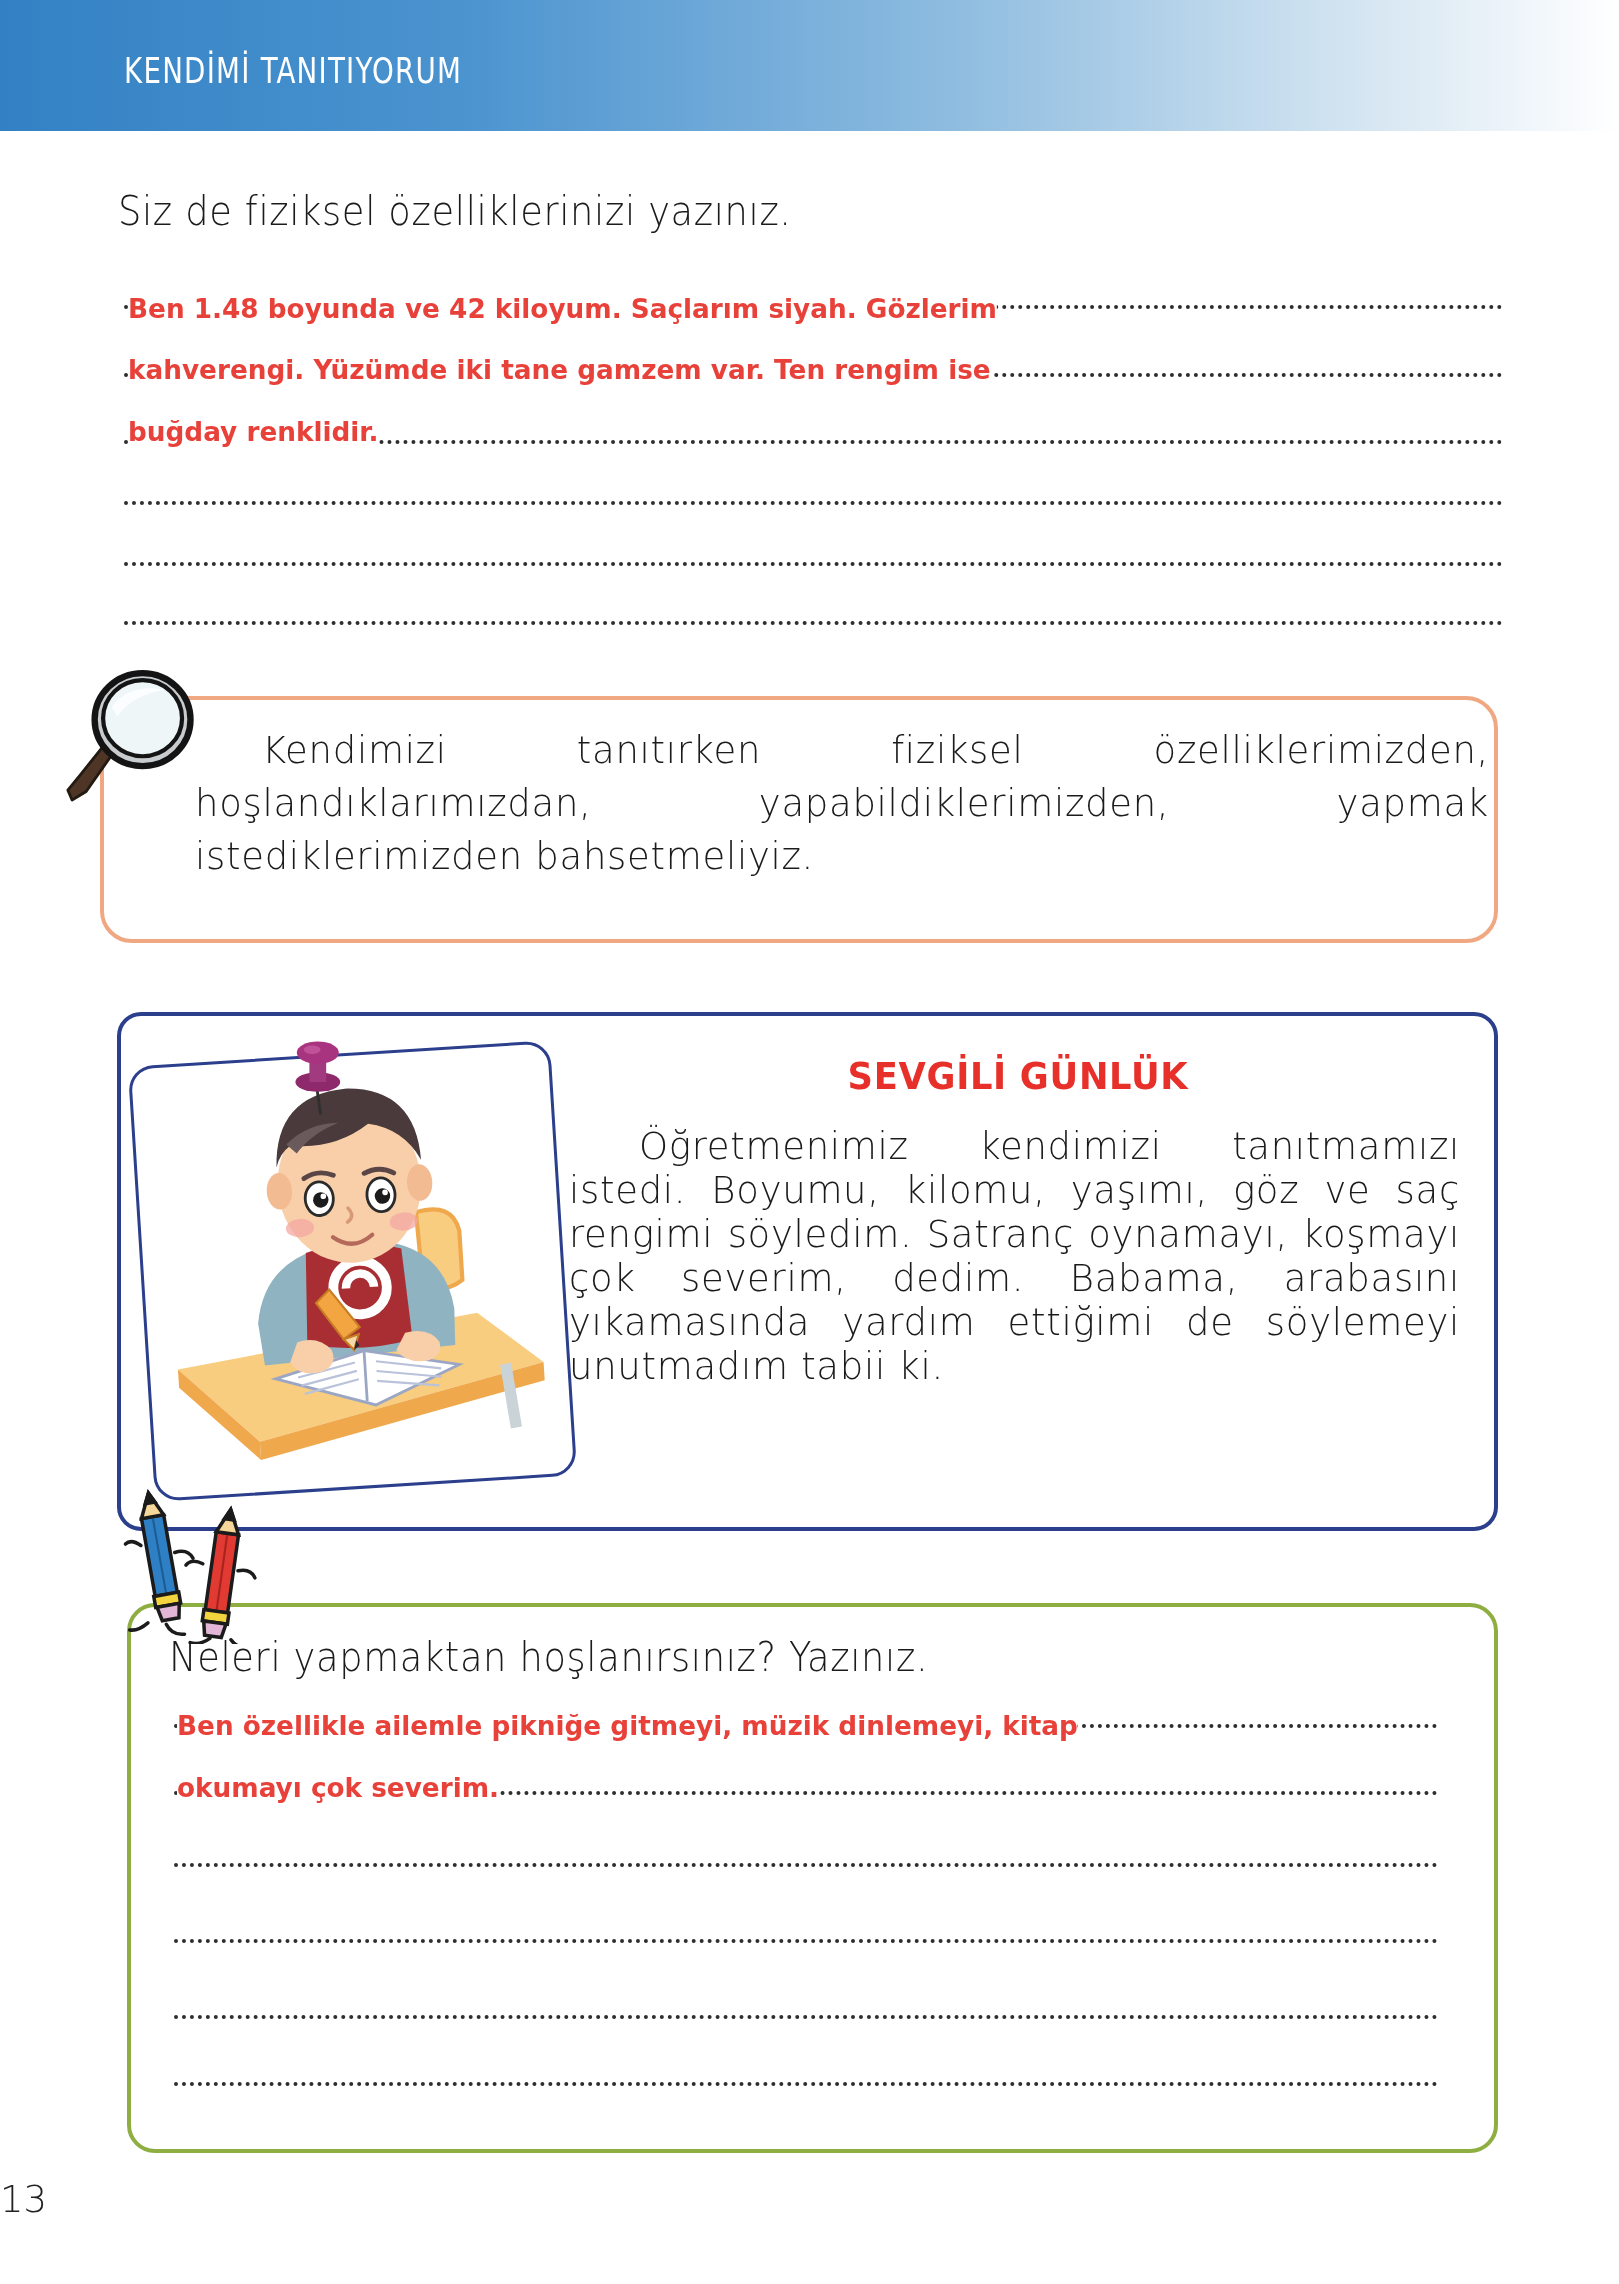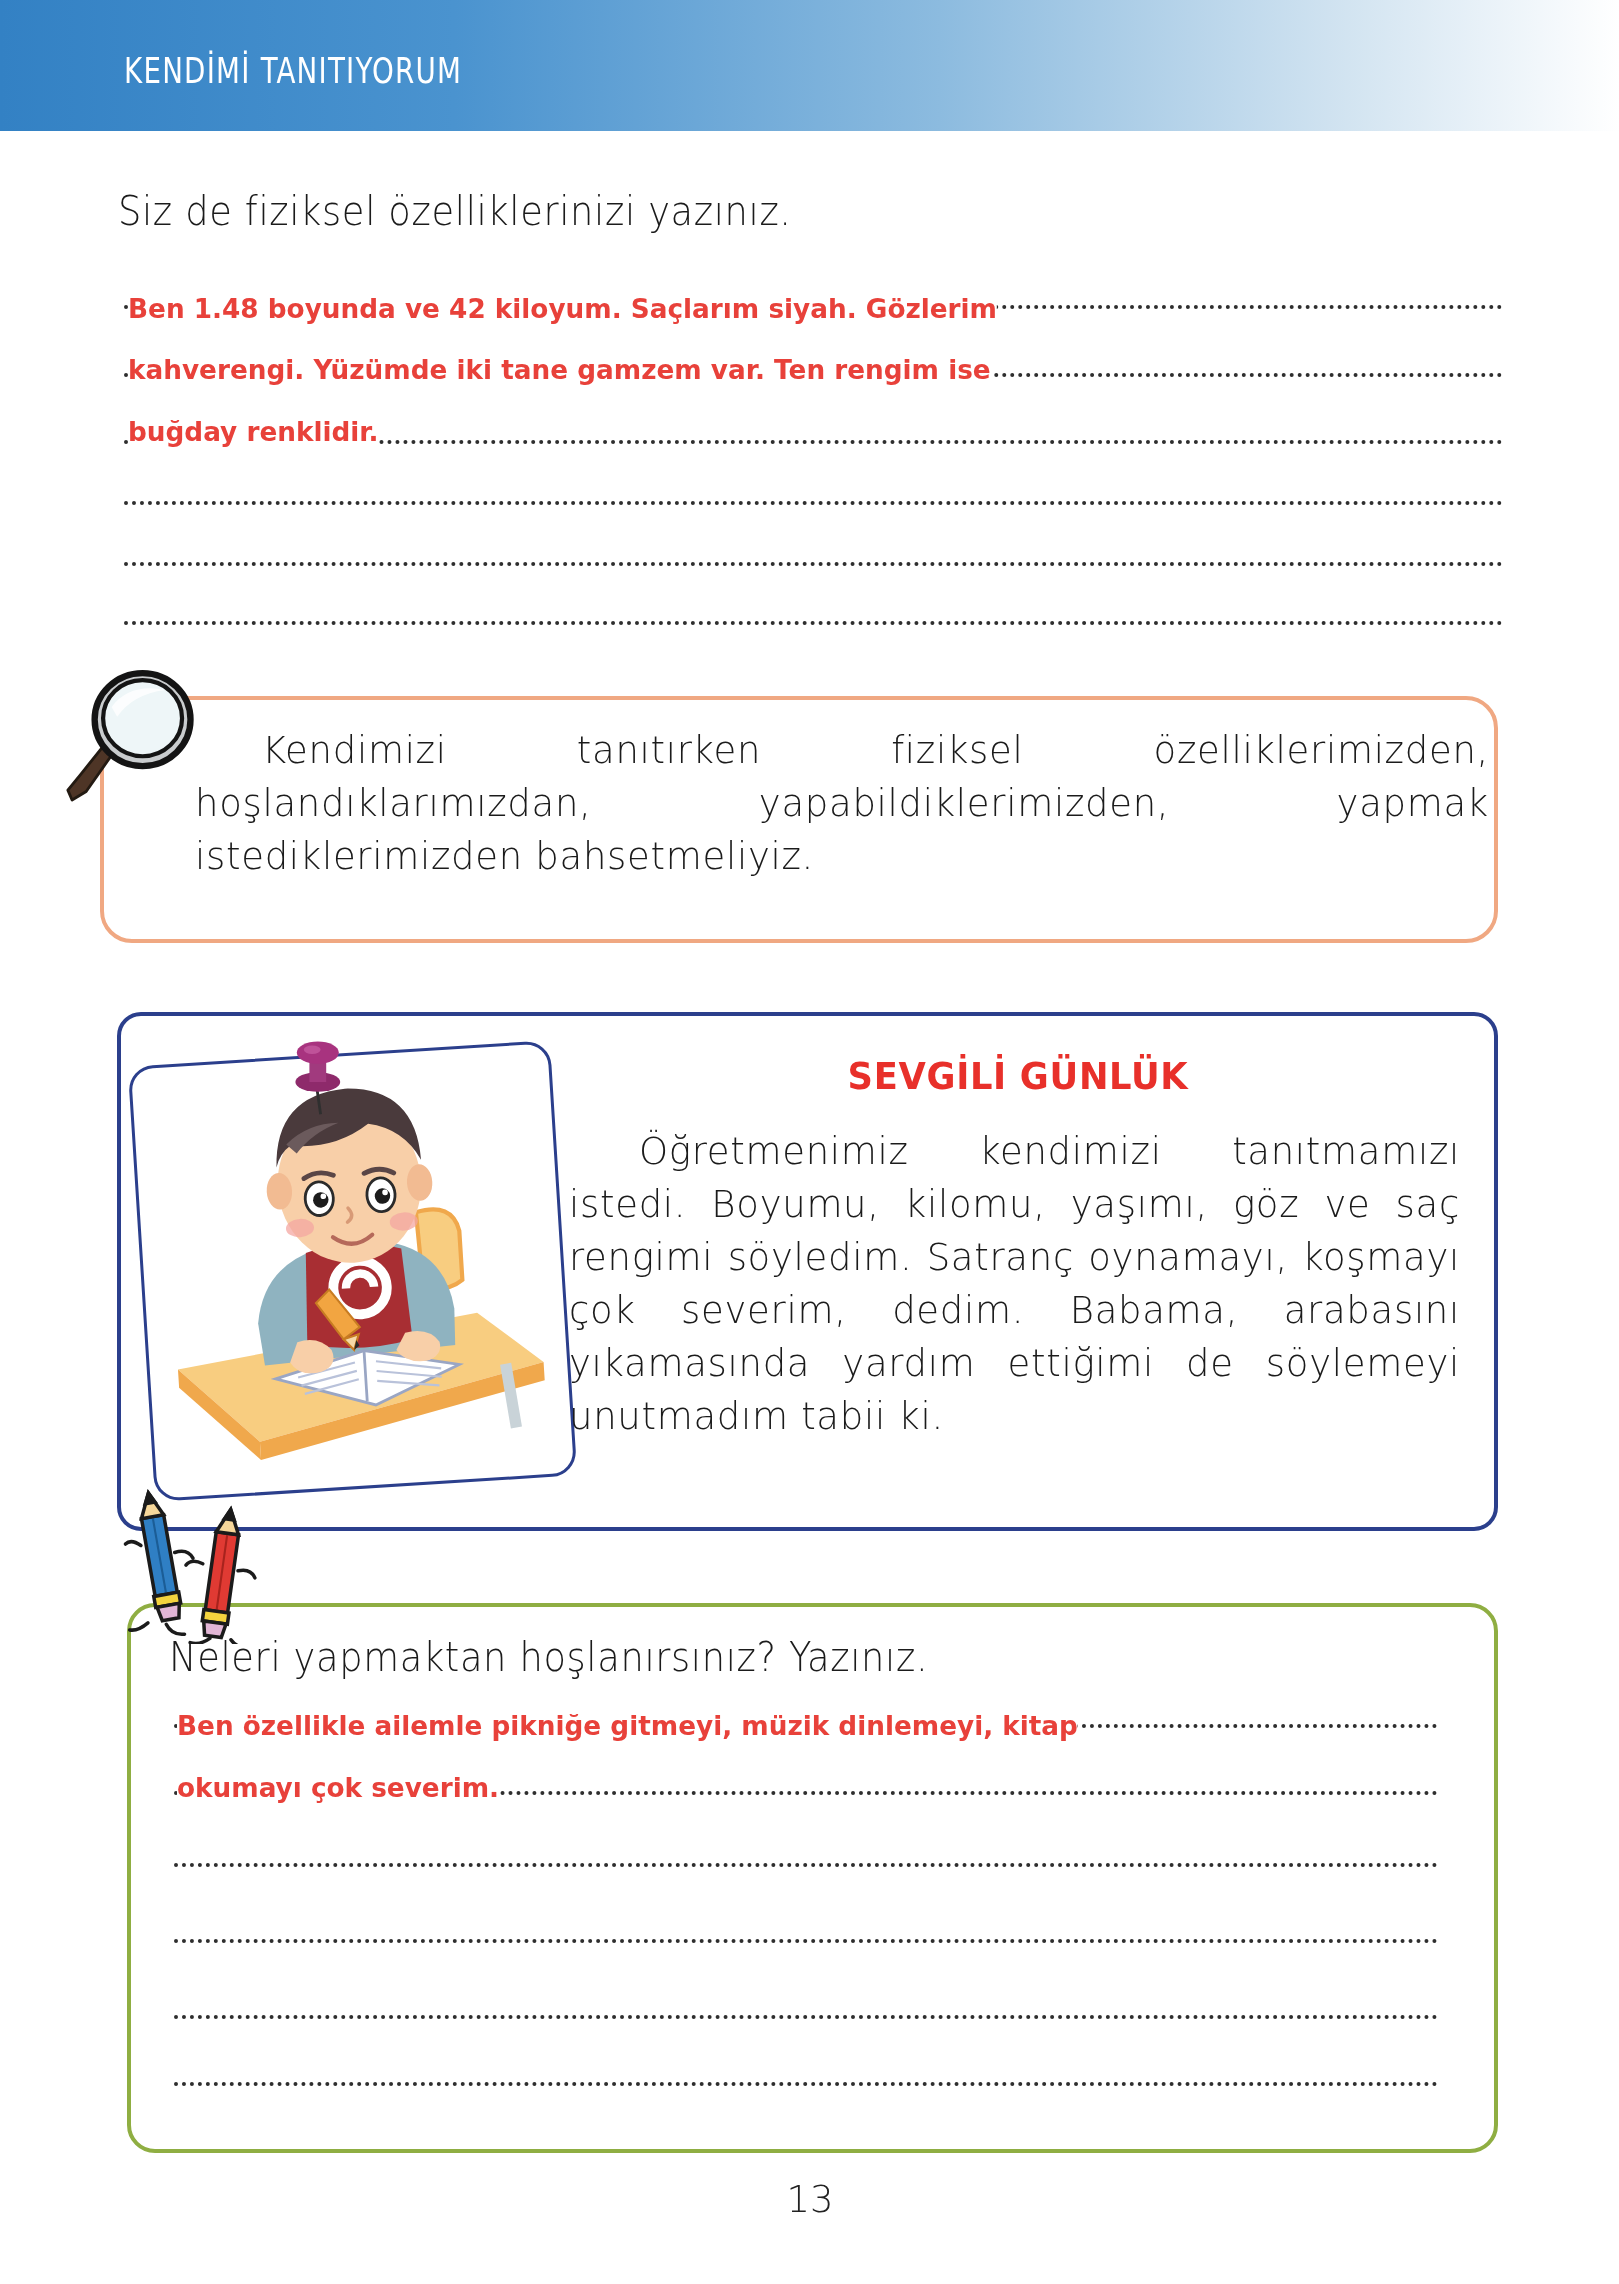--- a/index.html
+++ b/index.html
@@ -89,21 +89,21 @@
   .diary-title{
     position:absolute; left:821px; top:1054px; width:394px;
     text-align:center;
     color:#e8302a;
     font-family:"DejaVu Sans", sans-serif;
     font-weight:bold; font-size:38px; letter-spacing:0.7px;
     transform:scaleX(0.93); transform-origin:center top;
   }
   .diary-text{
     position:absolute; left:569px; top:1125px; width:891px;
-    font-size:37px; line-height:53px; text-align:justify;
+    font-size:37px; line-height:44px; text-align:justify;
     text-indent:70px;
   }
   .photo-card{
     position:absolute; left:141px; top:1053px; width:423px; height:436px;
     border:3.5px solid #2b3f8c; border-radius:25px; background:#ffffff;
     transform:rotate(-3.6deg);
     overflow:hidden;
     box-sizing:border-box;
   }
   .pin{ position:absolute; left:280px; top:1033px; width:77px; height:84px; z-index:7; }
@@ -119,21 +119,21 @@
   }
   .q2-title{
     position:absolute; left:169px; top:1634px;
     font-size:40px;
     transform:scaleX(0.92); transform-origin:left top;
     white-space:nowrap;
   }
 
   .page-num{
     position:absolute; left:0; top:2178px; width:1620px;
-    text-align:center; font-size:37px; font-weight:300; color:#222;
+    font-size:37px; font-weight:300; color:#222;
     font-family:"DejaVu Sans", sans-serif;
   }
 </style>
 </head>
 <body>
 
 <div class="header"></div>
 <div class="header-title">KENDİMİ TANITIYORUM</div>
 
 <div class="q1-title hand">Siz de fiziksel özelliklerinizi yazınız.</div>

